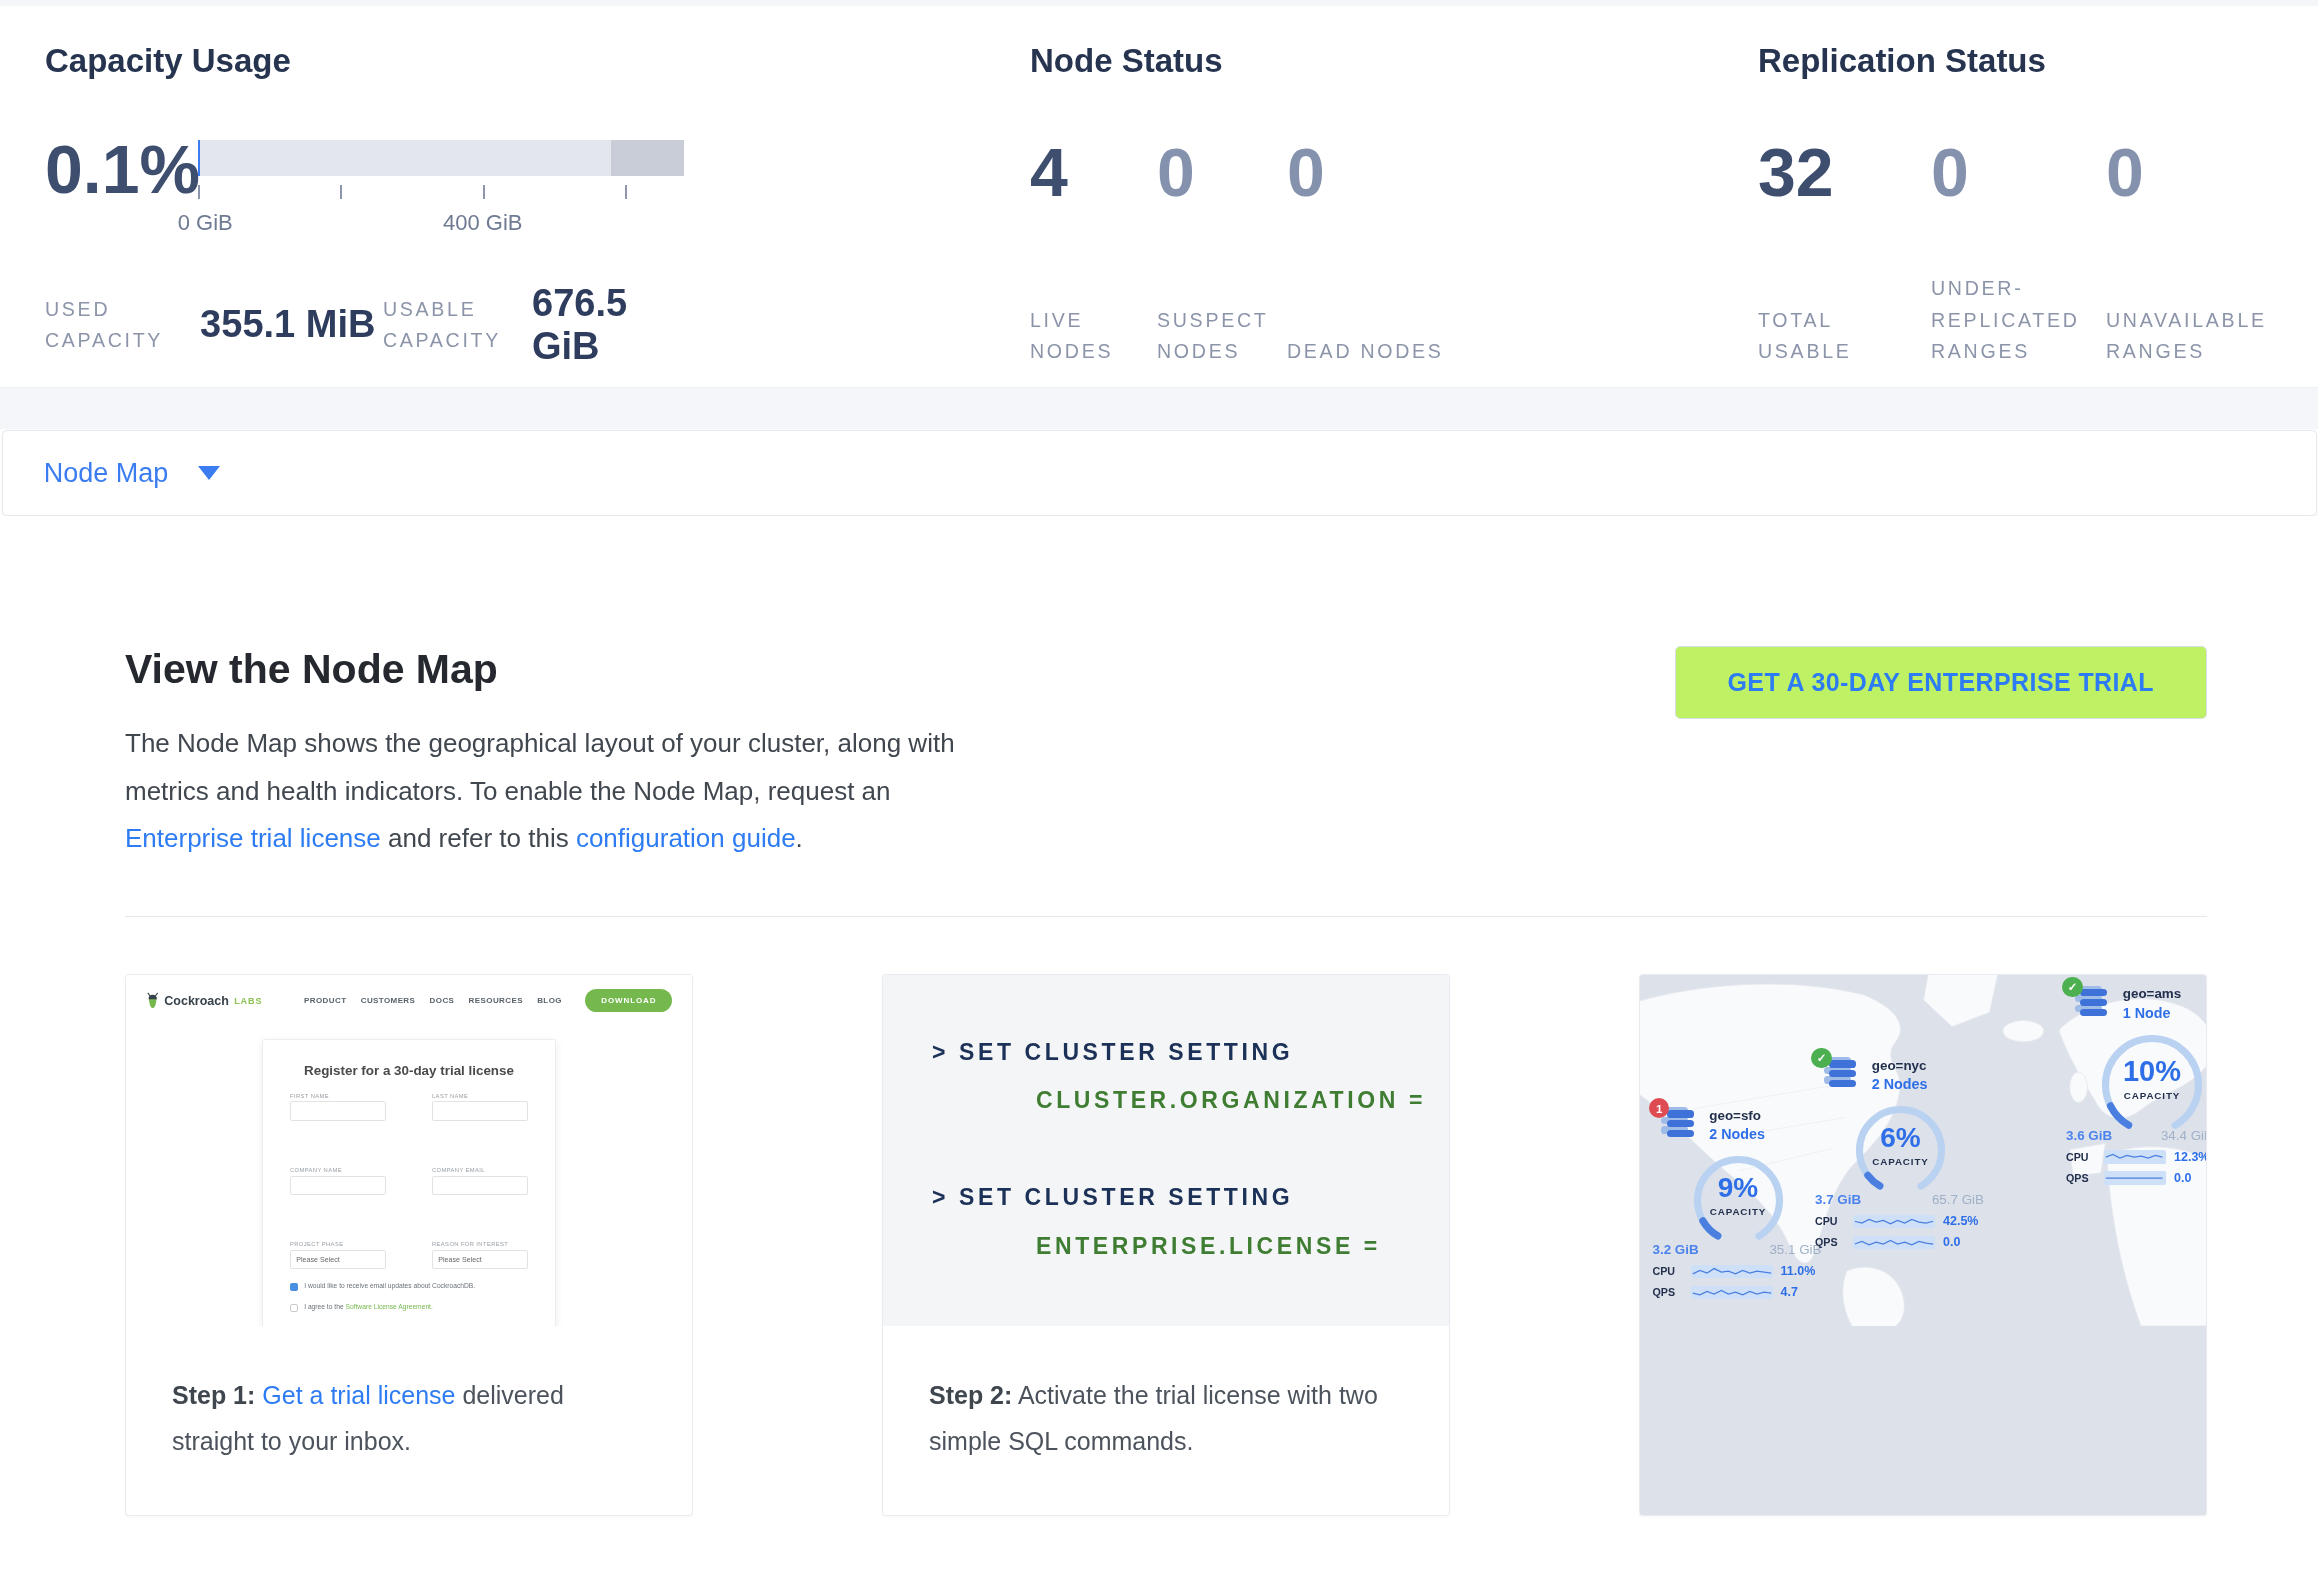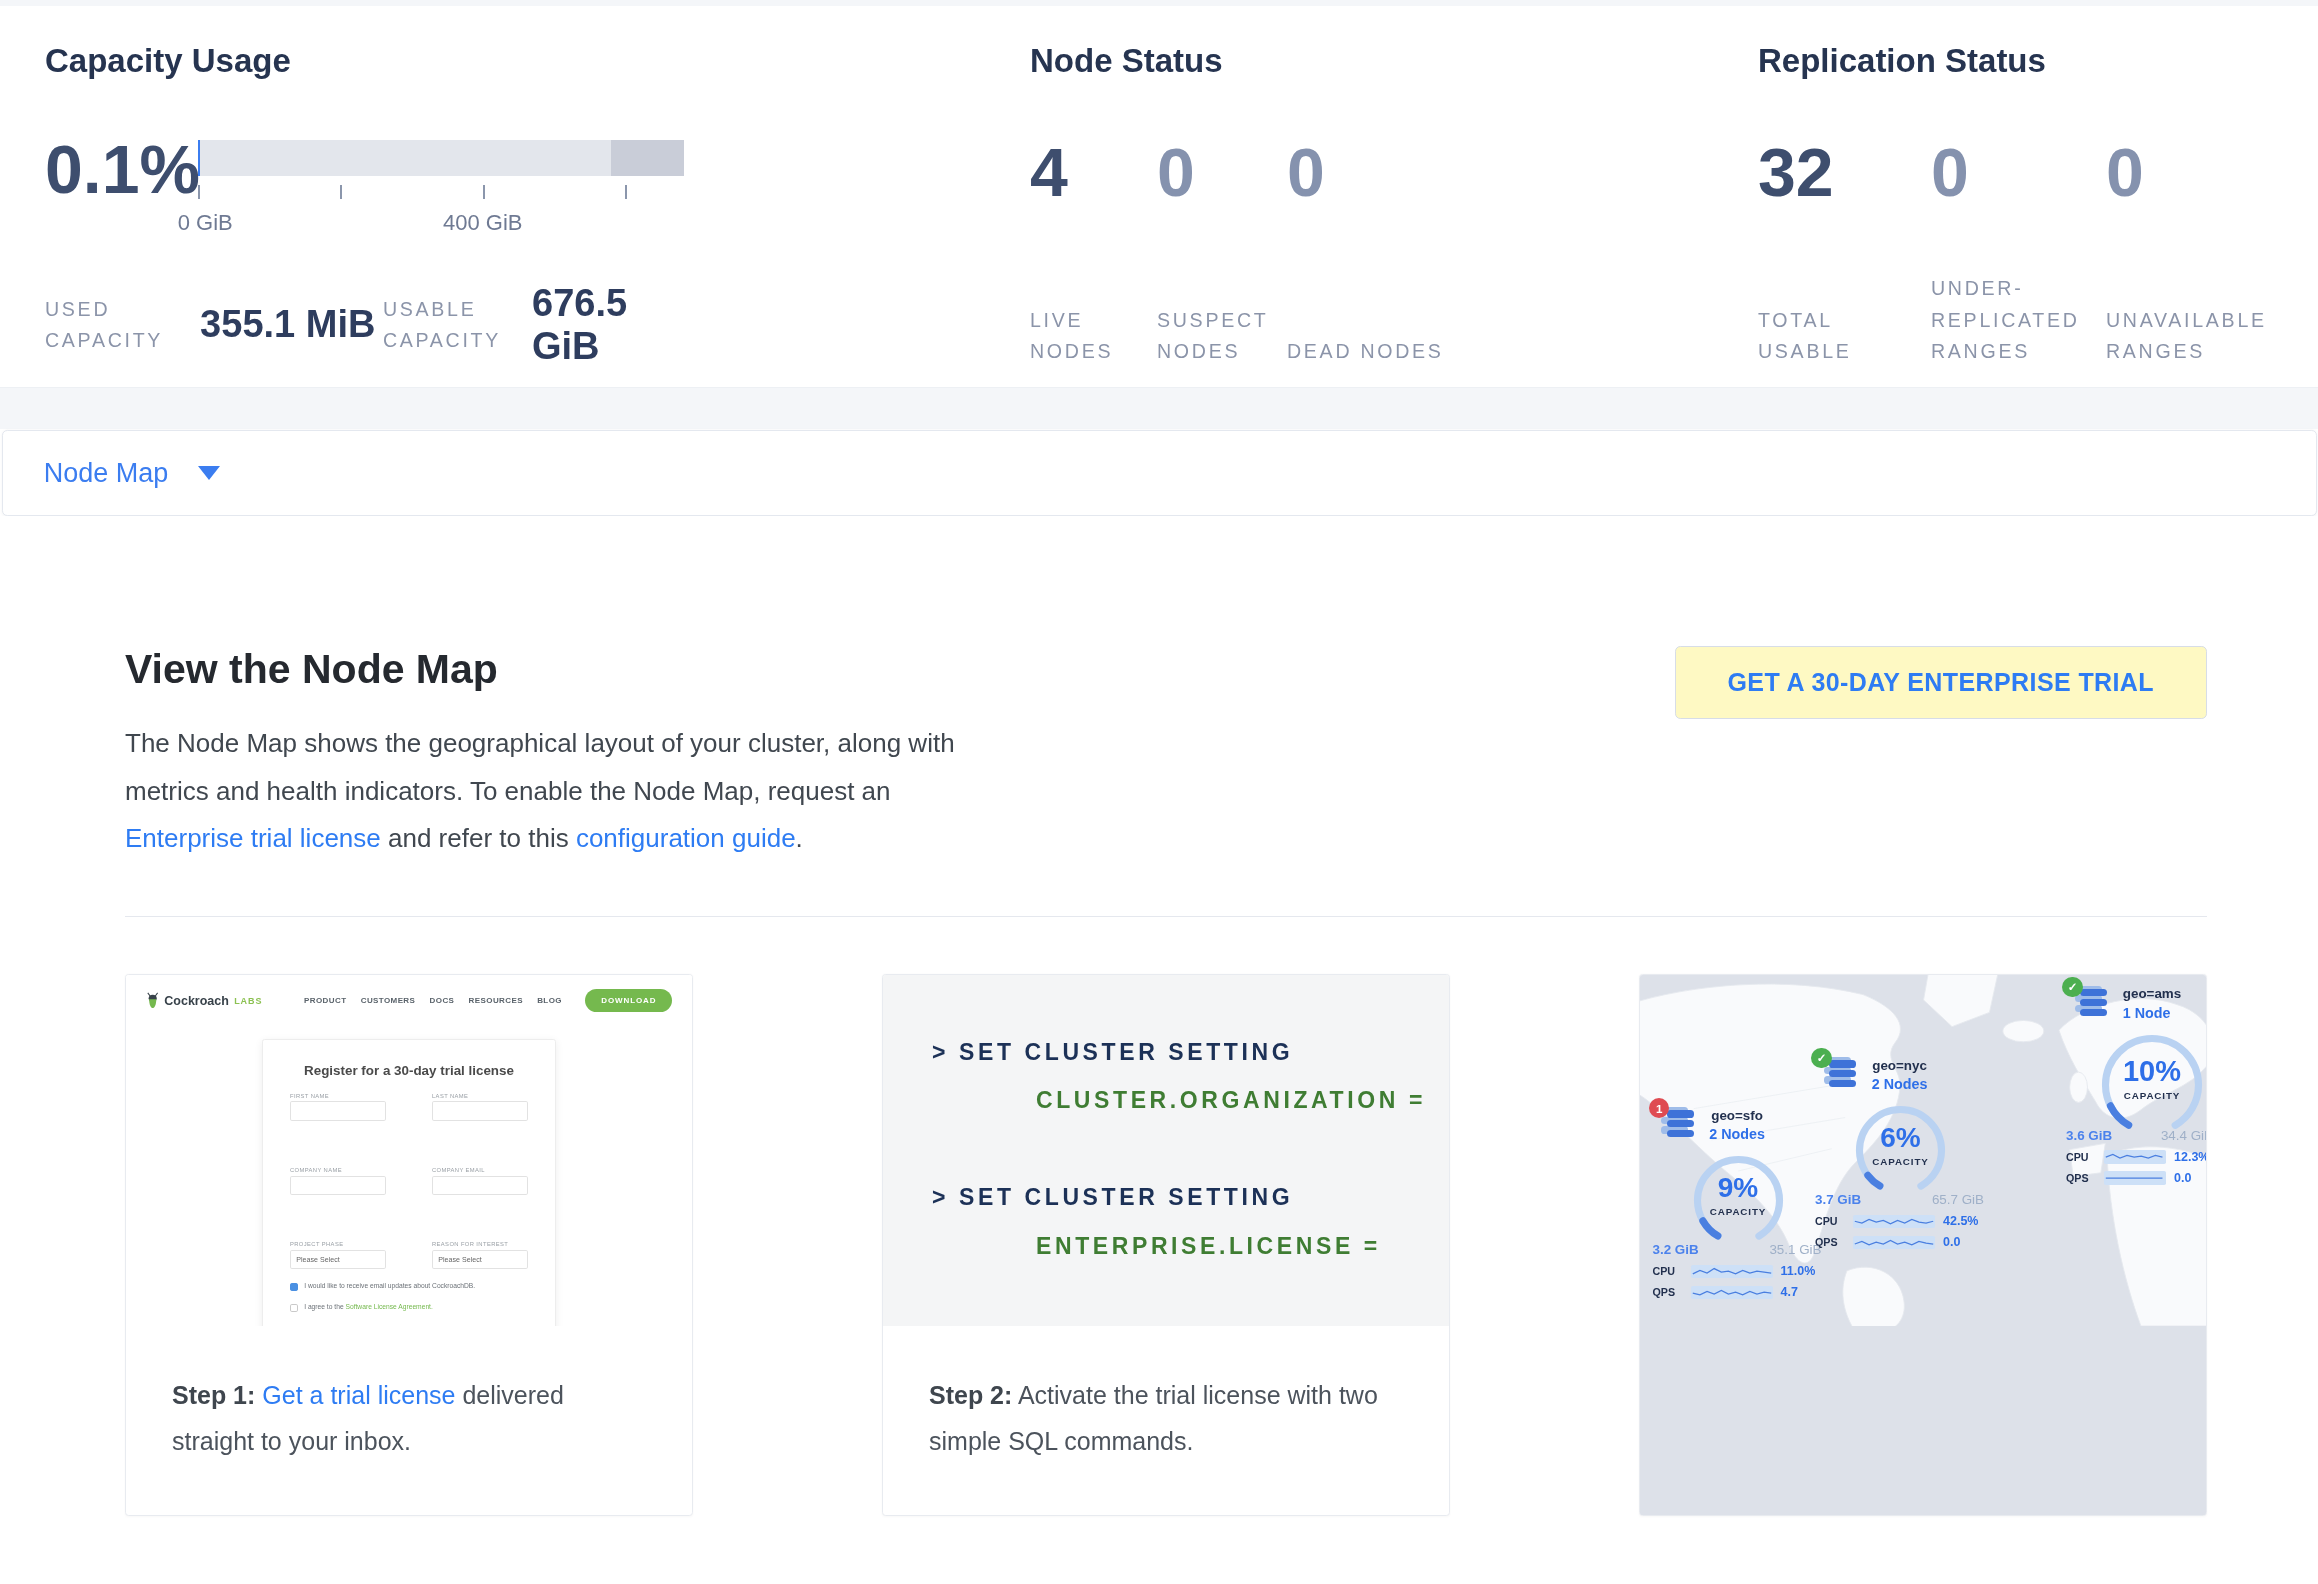--- a/index.html
+++ b/index.html
@@ -44,21 +44,21 @@
                   box-shadow:0 0.9px 2.7px rgba(20,30,60,.05); display:flex; align-items:center; padding-left:41px; cursor:pointer; }
   .selector-label { color:#3b7df0; font-size:27px; font-weight:500; }
   .caret-down { margin-left:30px; width:0; height:0; border-left:11.6px solid transparent; border-right:11.6px solid transparent; border-top:14.3px solid #3b7df0; }
 
   
   .content { padding:130px 112px 0 125px; background:#fff; }
   .header-row { display:flex; justify-content:space-between; align-items:flex-start; }
   .nm-title { font-size:41px; font-weight:600; color:#25292f; }
   .nm-desc { margin-top:27px; width:891px; font-size:26px; color:#40474f; line-height:1.83; }
   a.link { color:#2e7cf3; text-decoration:none; cursor:pointer; }
-  .cta-btn { height:73px; padding:0 52px; background:#fef9c3; border:0.9px solid #d7dde7; border-radius:5.3px;
+  .cta-btn { height:73px; padding:0 52px; background:#bef264; border:0.9px solid #d7dde7; border-radius:5.3px;
              color:#2e7cf3; font-size:25px; font-weight:600; letter-spacing:0.4px; font-family:"Liberation Sans",sans-serif; cursor:pointer; }
   .divider { margin-top:53px; border:0; border-top:0.9px solid #e5e8ee; }
 
   .cards { margin-top:57px; display:flex; gap:189px; }
   .card { width:568px; height:542px; background:#fff; border:0.9px solid #e8ebf0; border-radius:3.6px; overflow:hidden; box-shadow:0 0.9px 2.7px rgba(0,0,0,.03); }
   .card-img { position:relative; height:351px; overflow:hidden; }
   .card-caption { padding:46px 46px 0; font-size:25px; color:#4c535c; line-height:1.85; }
   .step-label { font-weight:700; color:#3f464e; }
 
   
@@ -97,21 +97,21 @@
   .map-svg { position:absolute; inset:0; }
   .locality { position:absolute; width:192px; }
   .loc-head { position:relative; display:flex; gap:10.7px; padding-left:7.1px; }
   .loc-badge { position:absolute; left:-3.6px; top:-9px; width:20.5px; height:20.5px; border-radius:50%; color:#fff;
                font-size:11.6px; font-weight:700; display:flex; align-items:center; justify-content:center; z-index:2; }
   .loc-badge.error { background:#df4b52; }
   .loc-badge.ok { background:#4caf50; }
   .db-icon { position:relative; width:39px; height:37px; flex:none; }
   .db-bar { position:absolute; width:27px; height:7.1px; border-radius:3.6px; background:#3e72d8; left:7.1px; }
   .db-bar.ghost { background:#9fbce9; left:1.8px; }
-  .loc-name { font-size:13.4px; font-weight:700; color:#22304e; margin-top:0.9px;text-align:center; }
+  .loc-name { font-size:13.4px; font-weight:700; color:#22304e; margin-top:0.9px; }
   .loc-nodes { font-size:14.3px; font-weight:700; color:#2e6fe8; margin-top:3.6px; }
   .gauge-wrap { position:relative; width:107px; height:93px; margin:3.6px 0 0 32px; }
   .gauge-wrap.big { width:118px; height:100px; margin-left:27px; }
   .gauge-pct { position:absolute; top:25px; left:0; right:0; text-align:center; font-size:28px; font-weight:700; color:#2e6fe8; }
   .gauge-cap { position:absolute; top:59px; left:0; right:0; text-align:center; font-size:9.8px; font-weight:700; letter-spacing:0.9px; color:#22304e; }
   .gauge-wrap.big .gauge-pct { top:28.5px; font-size:29px; }
   .gauge-wrap.big .gauge-cap { top:64px; }
   .loc-range { display:flex; justify-content:space-between; width:169px; margin-top:1.8px; }
   .loc-used { font-size:13.4px; font-weight:700; color:#4b82ec; }
   .loc-total { font-size:13.4px; color:#9fb0c8; }

